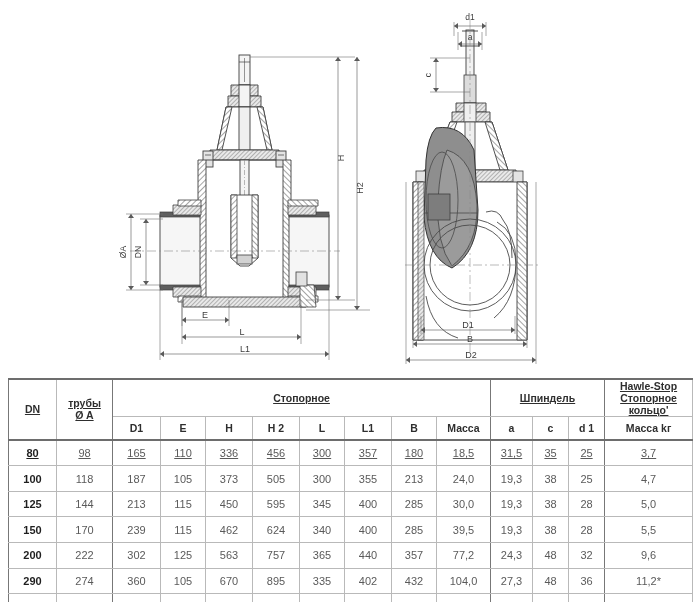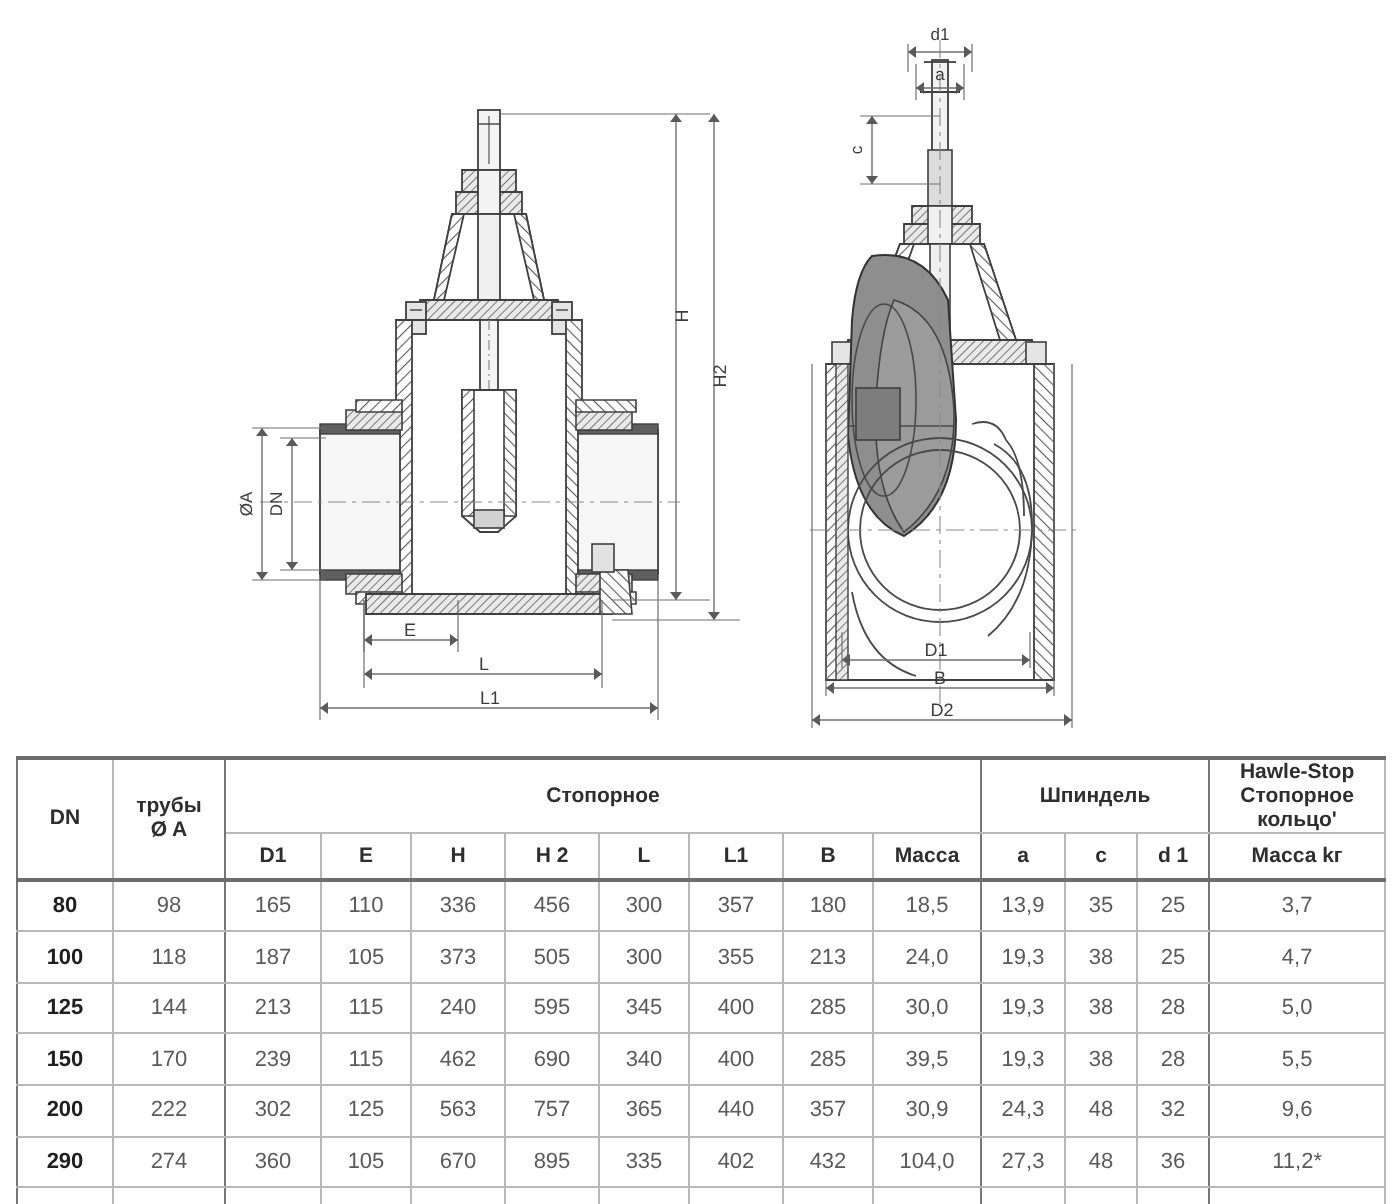--- a/index.html
+++ b/index.html
@@ -44,21 +44,21 @@
     color:#5a5a5a;
     font-weight:normal;
   }
   table.spec tbody td.dn{
     font-weight:bold;
     color:#1f1f1f;
     font-size:11px;
   }
   .hdr-grp{height:27px;}
   .hdr-sub{height:23px;}
-  .thick-t{border-top:2px solid #6d6d6d !important;}
+  .thick-t{border-top:2px solid #6d6d6d !important;text-decoration:underline;}
   .thick-b{border-bottom:2px solid #6d6d6d !important;}
   .vsep{border-left:1.6px solid #777 !important;}
   .vsep-r{border-right:1.6px solid #777 !important;}
   .small2{font-size:9.2px;line-height:1.2;}
   .hs-title{font-size:9px;line-height:1.25;font-weight:bold;color:#2e2e2e;}
 </style>
 </head>
 <body>
 
 <div class="drawings">
@@ -324,21 +324,21 @@
           <td class="dn vsep thick-t">80</td>
           <td class="vsep-r thick-t">98</td>
           <td class="thick-t">165</td>
           <td class="thick-t">110</td>
           <td class="thick-t">336</td>
           <td class="thick-t">456</td>
           <td class="thick-t">300</td>
           <td class="thick-t">357</td>
           <td class="thick-t">180</td>
           <td class="vsep-r thick-t">18,5</td>
-          <td class="thick-t">13,9</td>
+          <td class="thick-t">31,5</td>
           <td class="thick-t">35</td>
           <td class="vsep-r thick-t">25</td>
           <td class="thick-t">3,7</td>
         </tr>
         <tr>
           <td class="dn vsep">100</td>
           <td class="vsep-r">118</td>
           <td>187</td>
           <td>105</td>
           <td>373</td>
@@ -350,58 +350,58 @@
           <td>19,3</td>
           <td>38</td>
           <td class="vsep-r">25</td>
           <td>4,7</td>
         </tr>
         <tr>
           <td class="dn vsep">125</td>
           <td class="vsep-r">144</td>
           <td>213</td>
           <td>115</td>
-          <td>240</td>
+          <td>450</td>
           <td>595</td>
           <td>345</td>
           <td>400</td>
           <td>285</td>
           <td class="vsep-r">30,0</td>
           <td>19,3</td>
           <td>38</td>
           <td class="vsep-r">28</td>
           <td>5,0</td>
         </tr>
         <tr>
           <td class="dn vsep">150</td>
           <td class="vsep-r">170</td>
           <td>239</td>
           <td>115</td>
           <td>462</td>
-          <td>690</td>
+          <td>624</td>
           <td>340</td>
           <td>400</td>
           <td>285</td>
           <td class="vsep-r">39,5</td>
           <td>19,3</td>
           <td>38</td>
           <td class="vsep-r">28</td>
           <td>5,5</td>
         </tr>
         <tr>
           <td class="dn vsep">200</td>
           <td class="vsep-r">222</td>
           <td>302</td>
           <td>125</td>
           <td>563</td>
           <td>757</td>
           <td>365</td>
           <td>440</td>
           <td>357</td>
-          <td class="vsep-r">30,9</td>
+          <td class="vsep-r">77,2</td>
           <td>24,3</td>
           <td>48</td>
           <td class="vsep-r">32</td>
           <td>9,6</td>
         </tr>
         <tr>
           <td class="dn vsep">290</td>
           <td class="vsep-r">274</td>
           <td>360</td>
           <td>105</td>

